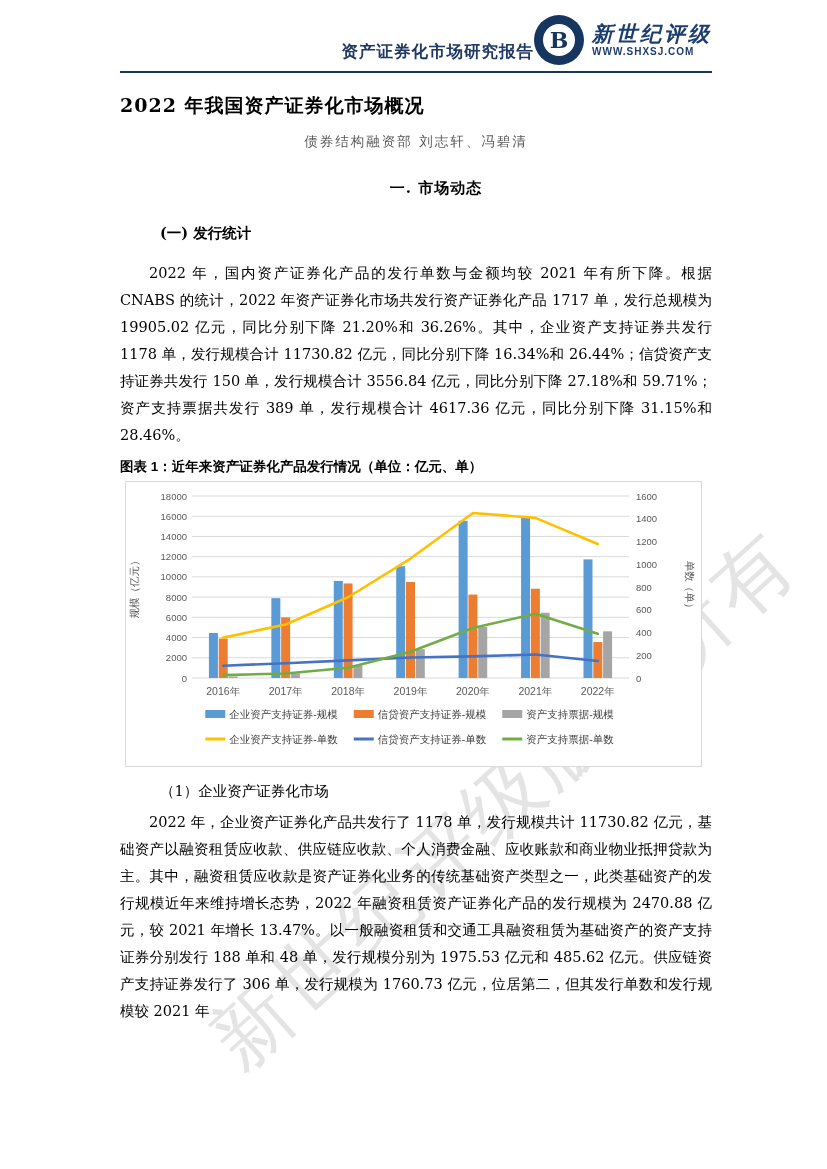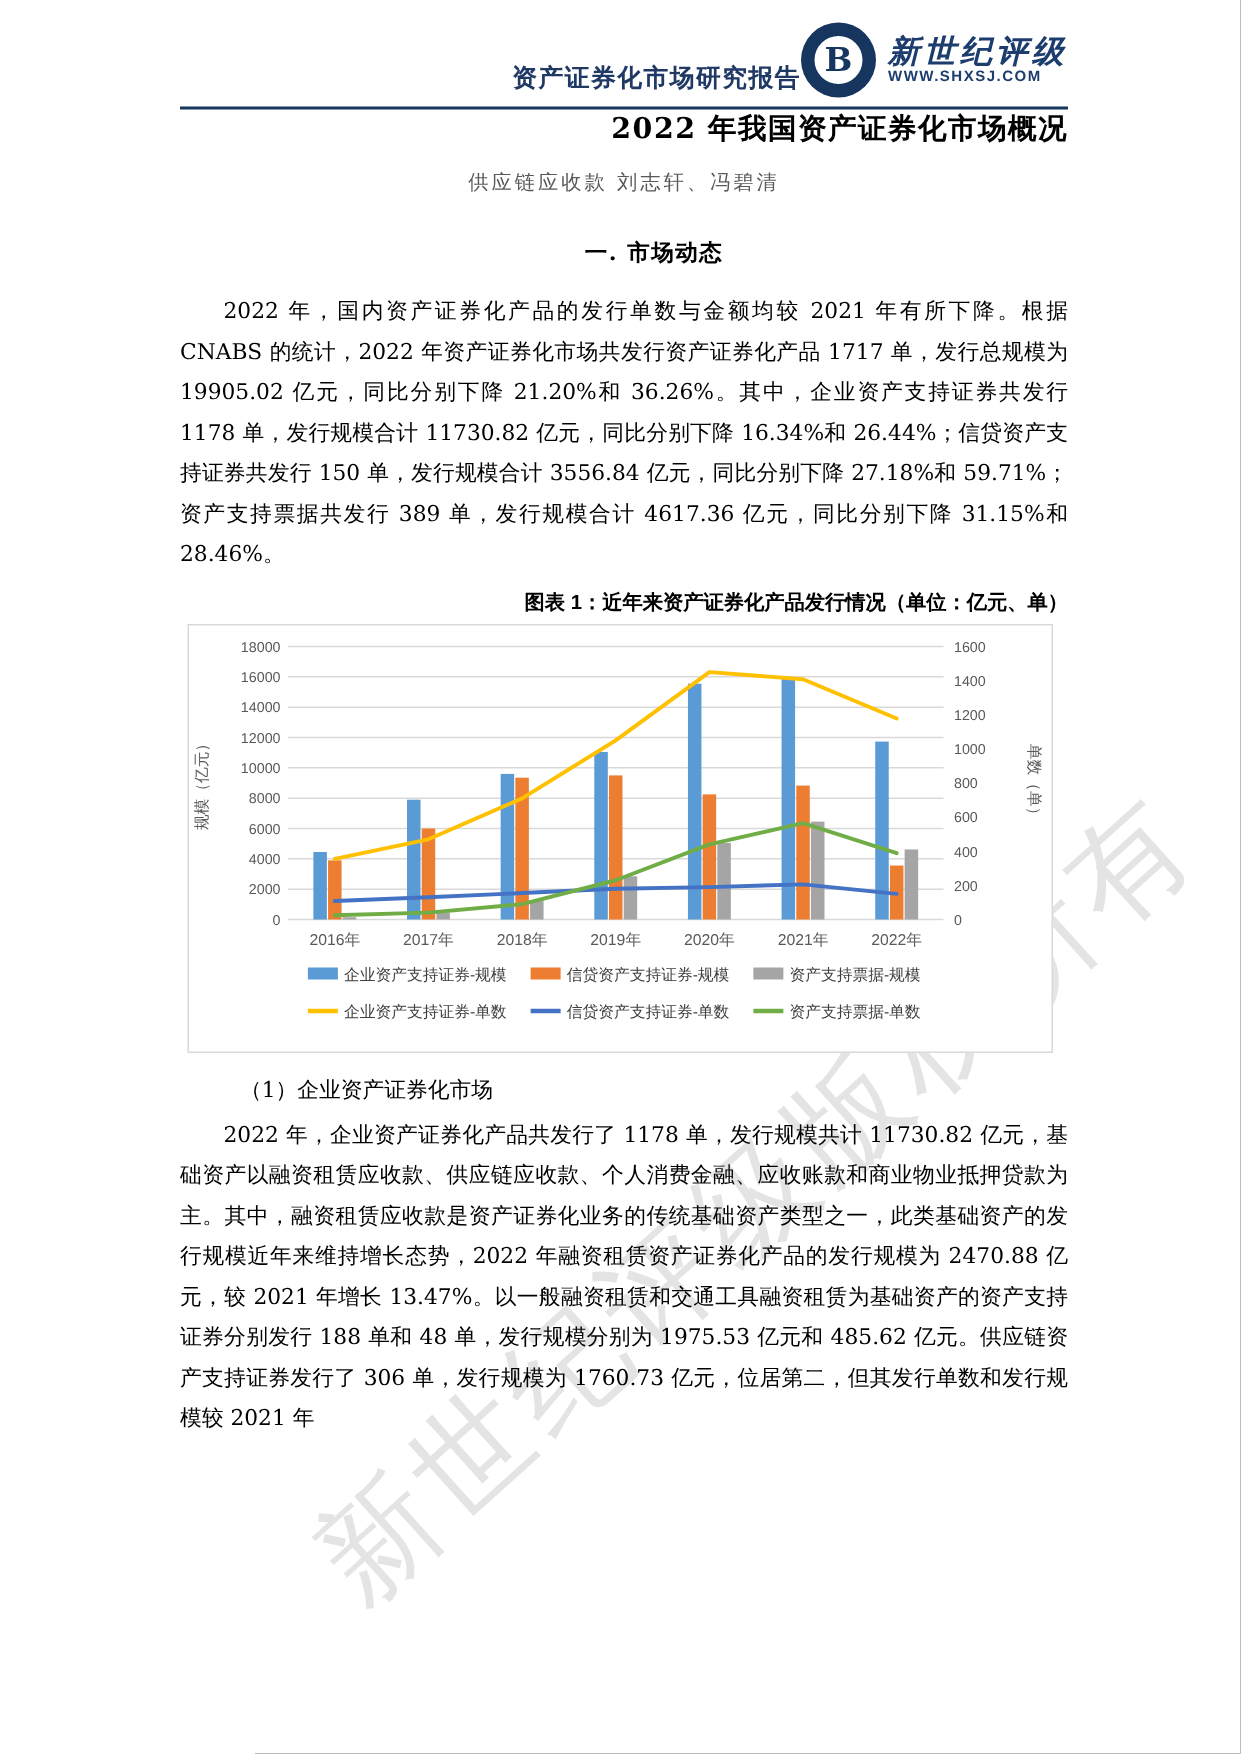--- a/index.html
+++ b/index.html
@@ -37,30 +37,30 @@
   .brand {
     font-family:"DejaVu Serif", serif; font-style:italic; font-weight:bold;
     font-size:21px; color:#1C3D6E; letter-spacing:3px;
   }
   .website {
     font-family:"Liberation Sans", sans-serif; font-weight:bold;
     font-size:10px; color:#1C3D6E; letter-spacing:1px; margin-top:2px;
   }
   .header-rule { border:none; border-top:2px solid #17365D; margin-top:2px; }
   
-  .doc-title { text-align:right; font-size:19px; font-weight:bold; letter-spacing:1px; }
+  .doc-title { text-align:left; font-size:19px; font-weight:bold; letter-spacing:1px; margin-top:20px; }
   .byline { text-align:center; font-size:13.5px; color:#595959; letter-spacing:2px; margin-top:14px; }
   .sec-h1 { font-size:15px; font-weight:bold; margin:28px 0 0 40px; letter-spacing:1px;text-align:center; }
   .sec-h2 { font-size:14.5px; font-weight:bold; margin:26px 0 0 40px; }
   .para {
     font-size:14.5px; line-height:27px; text-align:justify;
     text-indent:2em; margin-top:17px;
   }
   .fig-caption {
-    text-align:right; font-weight:bold; font-size:13.5px; margin-top:9px;
+    text-align:left; font-weight:bold; font-size:13.5px; margin-top:9px;
     font-family:"Liberation Sans", sans-serif;
   }
   .chart-box {
     width:577px; margin-top:5px; margin-left:5px;
     border:1px solid #D9D9D9; background:#fff;
   }
   .source-note { font-size:12px; margin:6px 0 0 53px; color:#262626; }
   .subsec { font-size:14.5px; margin:15px 0 0 40px; }
   .para2 { margin-top:8px; }
   
@@ -86,23 +86,24 @@
         </div>
         <div class="logo-text">
           <span class="brand">新世纪评级</span>
           <span class="website">WWW.SHXSJ.COM</span>
         </div>
       </div>
     </div>
     <hr class="header-rule">
 
     <h1 class="doc-title">2022 年我国资产证券化市场概况</h1>
-    <div class="byline">供应链应收款  刘志轩、冯碧清</div>
+    <div class="byline">债券结构融资部  刘志轩、冯碧清</div>
 
     <div class="sec-h1">一. 市场动态</div>
+    <div class="sec-h2">(一) 发行统计</div>
 
     <p class="para">2022 年，国内资产证券化产品的发行单数与金额均较 2021 年有所下降。根据 CNABS 的统计，2022 年资产证券化市场共发行资产证券化产品 1717 单，发行总规模为 19905.02 亿元，同比分别下降 21.20%和 36.26%。其中，企业资产支持证券共发行 1178 单，发行规模合计 11730.82 亿元，同比分别下降 16.34%和 26.44%；信贷资产支持证券共发行 150 单，发行规模合计 3556.84 亿元，同比分别下降 27.18%和 59.71%；资产支持票据共发行 389 单，发行规模合计 4617.36 亿元，同比分别下降 31.15%和 28.46%。</p>
 
     <div class="fig-caption">图表 1：近年来资产证券化产品发行情况（单位：亿元、单）</div>
 
     <div class="chart-box">
       <svg id="chart-svg" width="575" height="280">
           <line x1="66" y1="196" x2="503" y2="196" stroke="#D9D9D9" stroke-width="1"></line>
           <text x="61" y="199.5" text-anchor="end" class="tick">0</text>
           <line x1="66" y1="175.77777777777777" x2="503" y2="175.77777777777777" stroke="#D9D9D9" stroke-width="1"></line>

